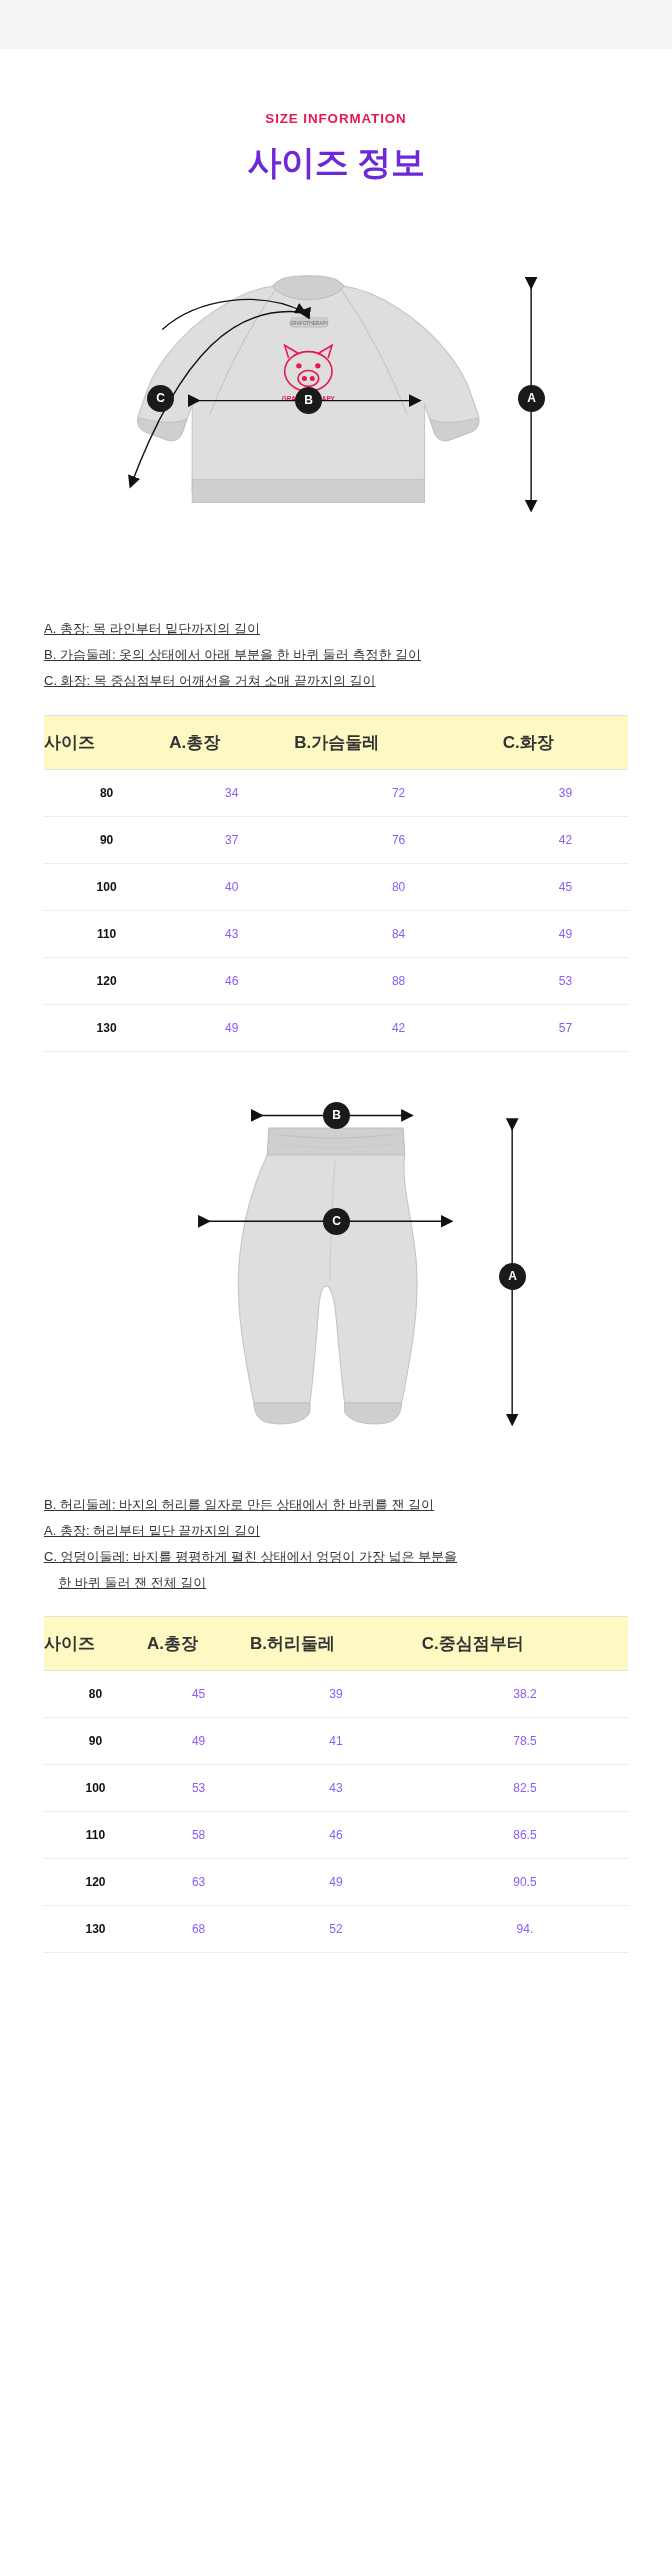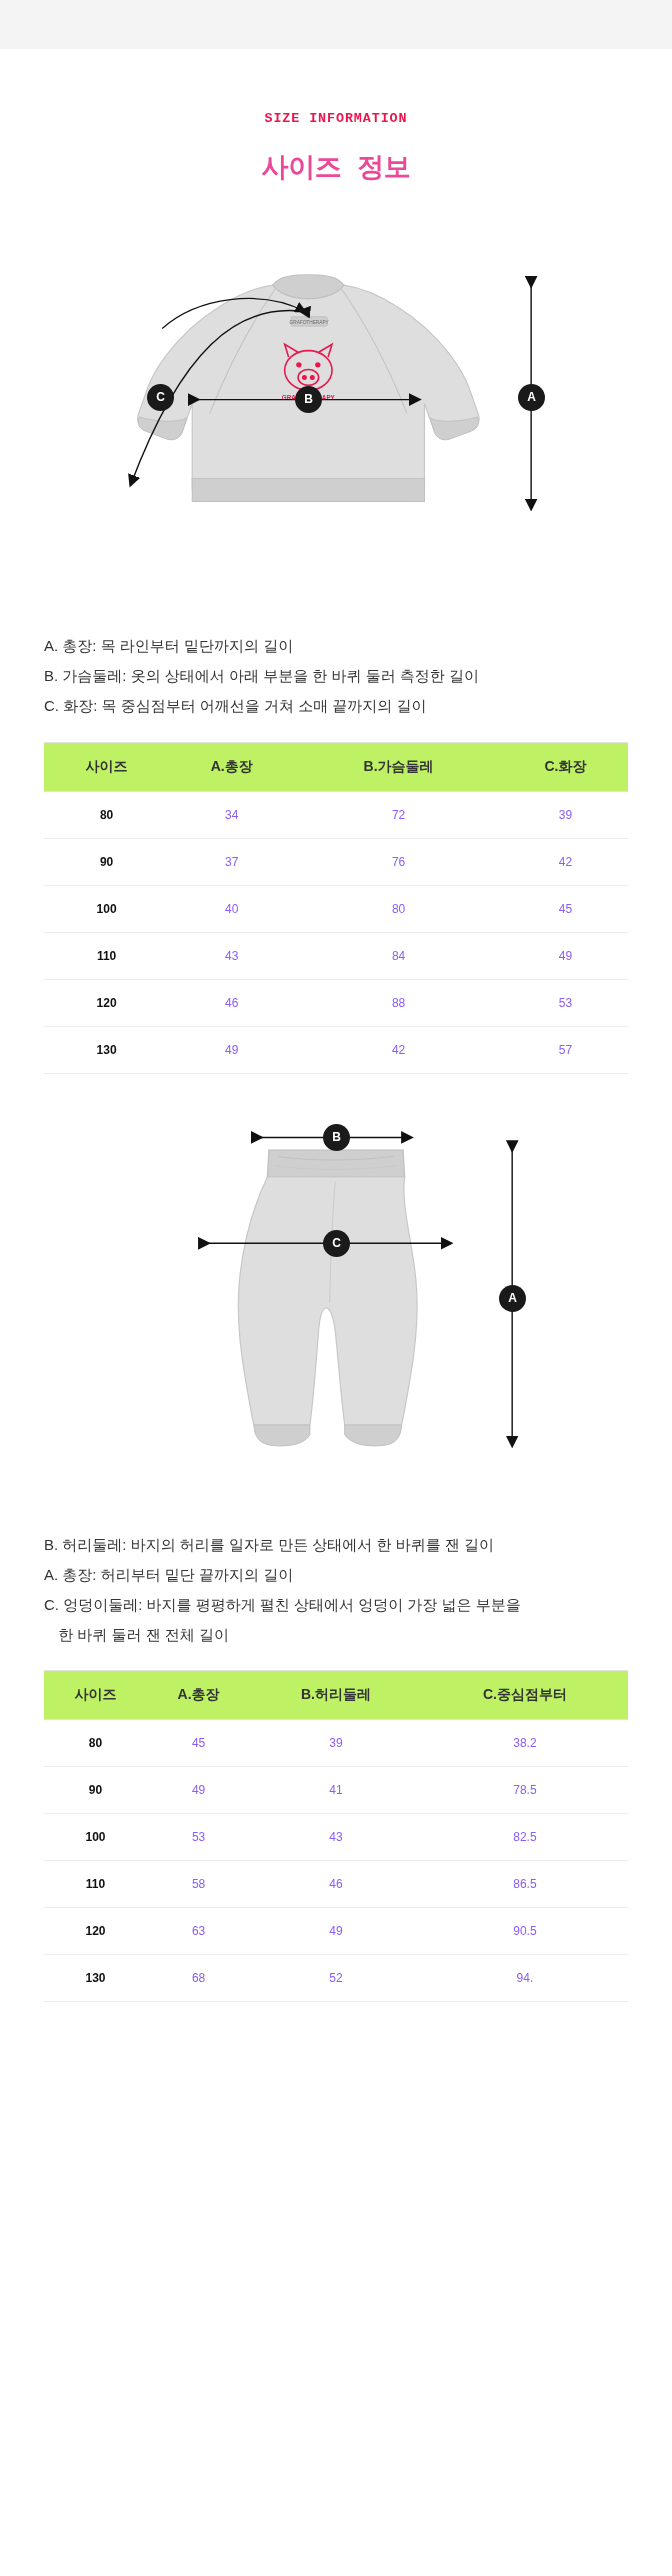--- a/index.html
+++ b/index.html
@@ -24,34 +24,33 @@
   .top-strip {
     height: 49px;
     background: #f4f4f4;
     width: 100%;
   }
 
   
   .heading-block {
     text-align: center;
     padding-top: 62px;
-    font-family: Liberation Mono, monospace;
   }
   .eyebrow {
     color: #e8174e;
     font-size: 13.4px;
     font-weight: bold;
     letter-spacing: 0.9px;
   }
   .main-title {
-    font-size: 27px;
+    font-size: 34px;
     font-weight: 600;
-    margin-top: 23px;
+    margin-top: 14px;
     letter-spacing: -0.4px;
-    color: #ec4899;
+    color: #6d28d9;
   }
 
   
   .illus-wrap {
     position: relative;
     width: 672px;
     box-sizing: border-box;
   }
   .illus-top {
     height: 395px;
@@ -82,46 +81,47 @@
     left: 0;
     top: 0;
     width: 672px;
     height: 395px;
     overflow: visible;
     pointer-events: none;
   }
 
   
   .legend {
-    margin: 26px 44px 0 44px;
-    font-size: 15px;
+    margin: 10px 44px 0 44px;
+    font-size: 13px;
     line-height: 2.0;
     color: #333333;
+    text-decoration: underline;
   }
   .legend .line {
     white-space: pre-wrap;
   }
   .legend .indent {
     padding-left: 14.2px;
   }
 
   
   .size-table {
     margin: 20.6px 44px 0 44px;
     width: 584px;
     border-collapse: collapse;
     font-size: 12px;
   }
   .size-table thead th {
-    background: #bef264;
+    background: #fef9c3;
     color: #333333;
     font-weight: 600;
     padding: 15px 0;
-    text-align: center;
-    font-size: 14px;
+    text-align: left;
+    font-size: 17px;
     border-top: 0.8px solid #e2e2e2;
     border-bottom: 0.8px solid #e2e2e2;
   }
   .size-table tbody td {
     padding: 16px 0;
     text-align: center;
     border-bottom: 0.8px solid #ececec;
     color: #8b5cf6;
   }
   .size-table tbody td.sz {

